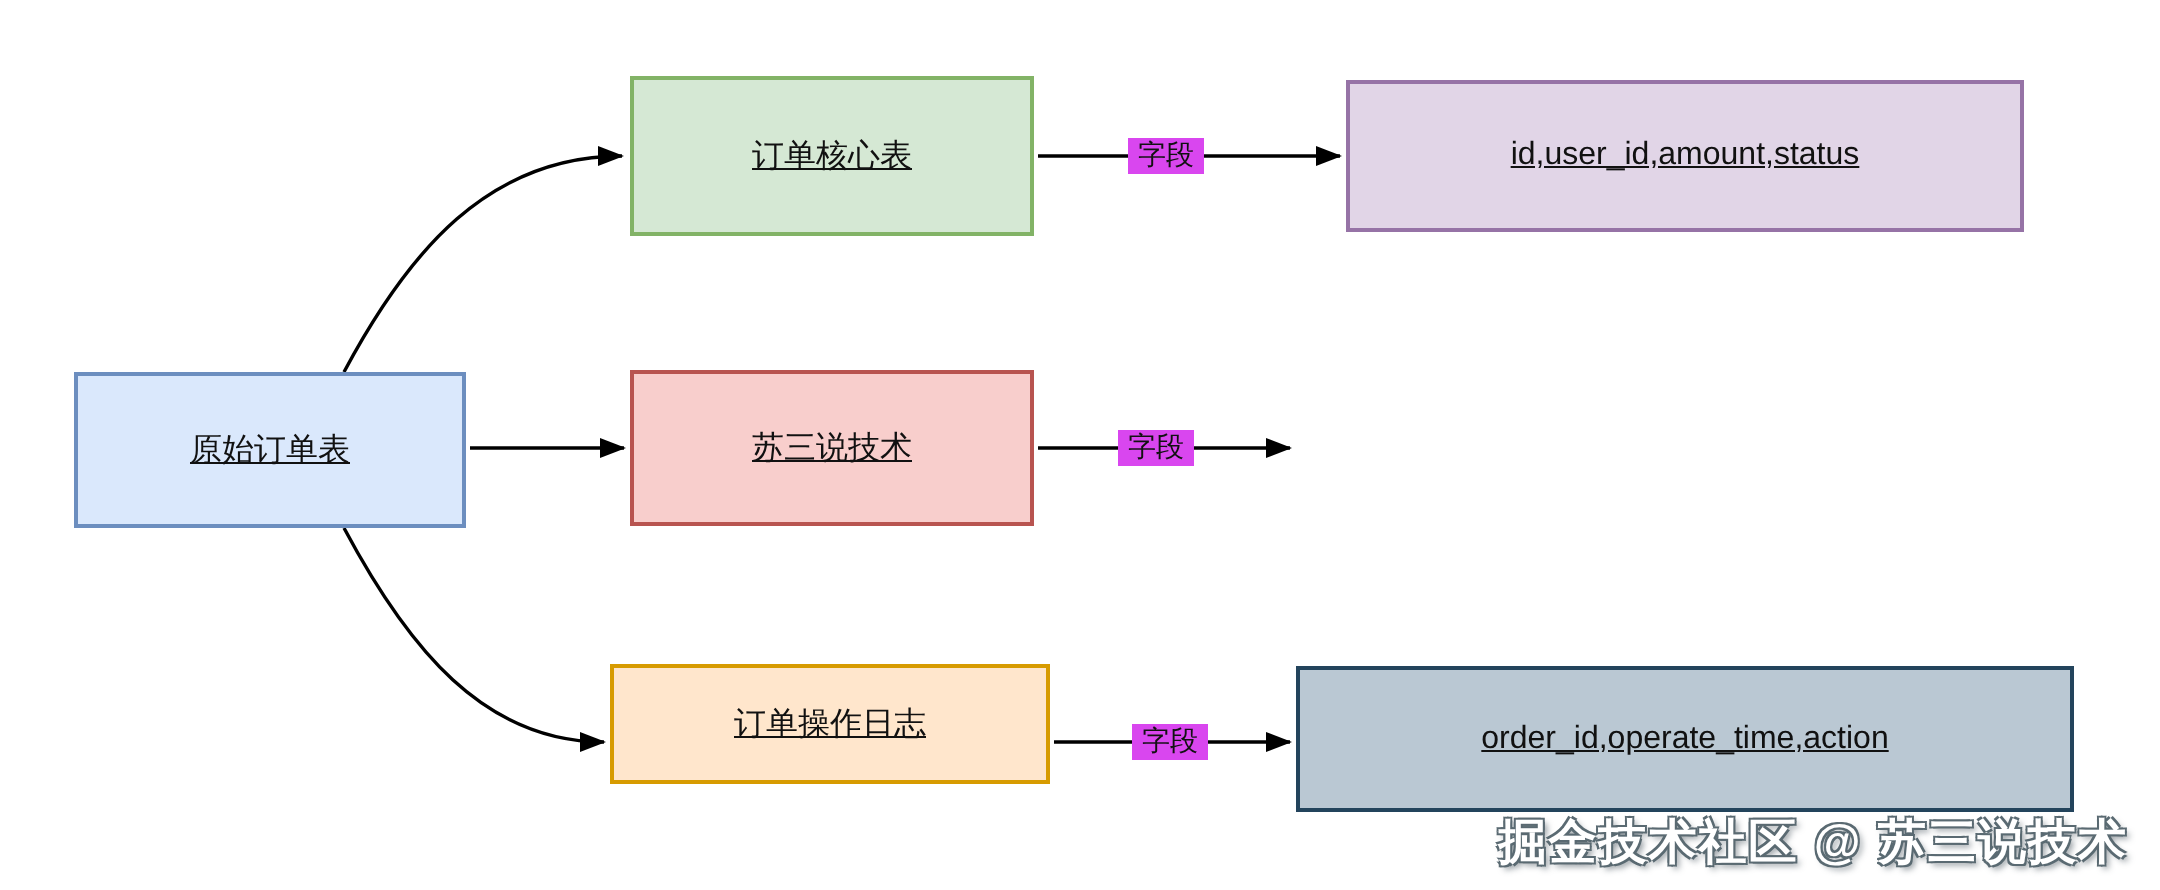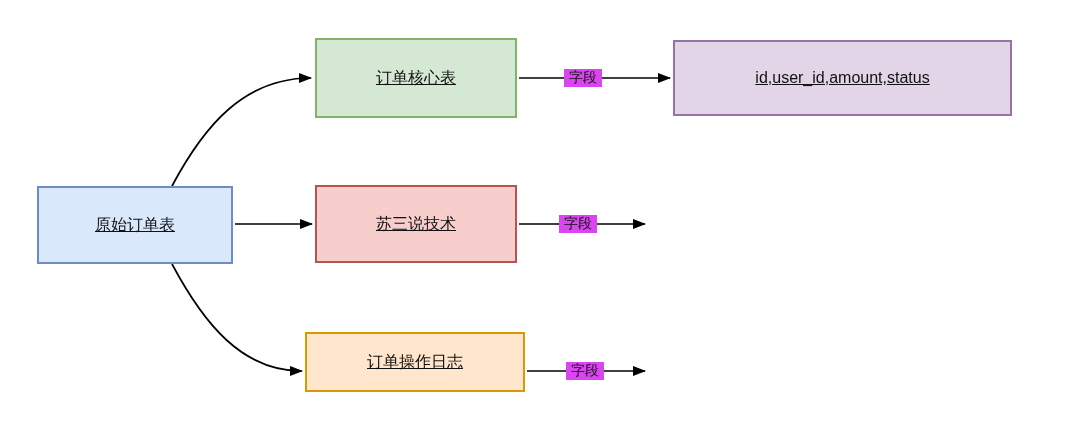--- a/index.html
+++ b/index.html
@@ -90,18 +90,20 @@
     <path d="M 527 371 L 645 371" fill="none" stroke="#000" stroke-width="1.7" marker-end="url(#arrow)"></path>
   </svg>
 
   <div class="node" id="n-source" style="background: rgb(218, 232, 252); border-color: rgb(108, 142, 191);">原始订单表</div>
 
   <div class="node" id="n-core" style="background: rgb(213, 232, 212); border-color: rgb(130, 179, 102);">订单核心表</div>
   <div class="node" id="n-ext" style="background: rgb(248, 206, 204); border-color: rgb(184, 84, 80);">苏三说技术</div>
   <div class="node" id="n-log" style="background: rgb(255, 230, 204); border-color: rgb(215, 155, 0);">订单操作日志</div>
 
   <div class="node" id="n-core-fields" style="background: rgb(225, 213, 231); border-color: rgb(150, 115, 166);">id,user_id,amount,status</div>
+  <div class="node" id="n-log-fields" style="background: rgb(186, 200, 211); border-color: rgb(35, 68, 92);">order_id,operate_time,action</div>
 
   <div class="edge-label" id="el-core">字段</div>
   <div class="edge-label" id="el-ext">字段</div>
   <div class="edge-label" id="el-log">字段</div>
 
+  <div class="watermark">掘金技术社区 @ 苏三说技术</div>
 </div>
 
 </body></html>

